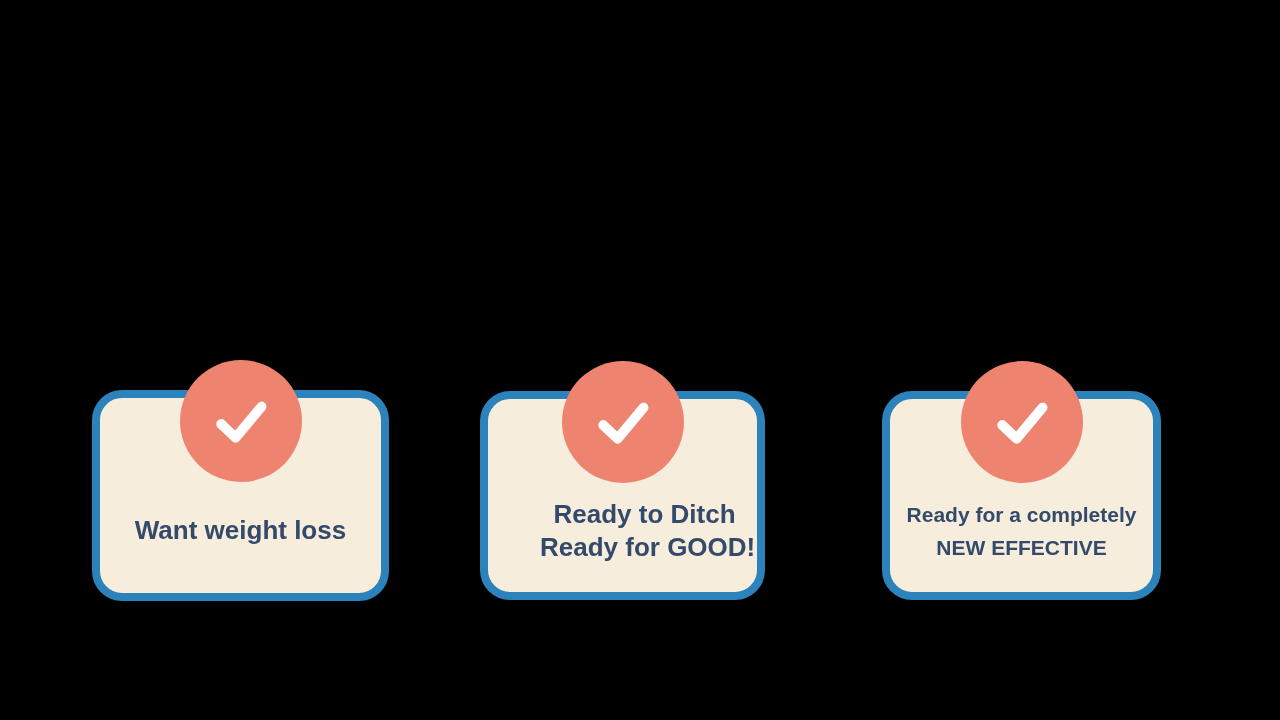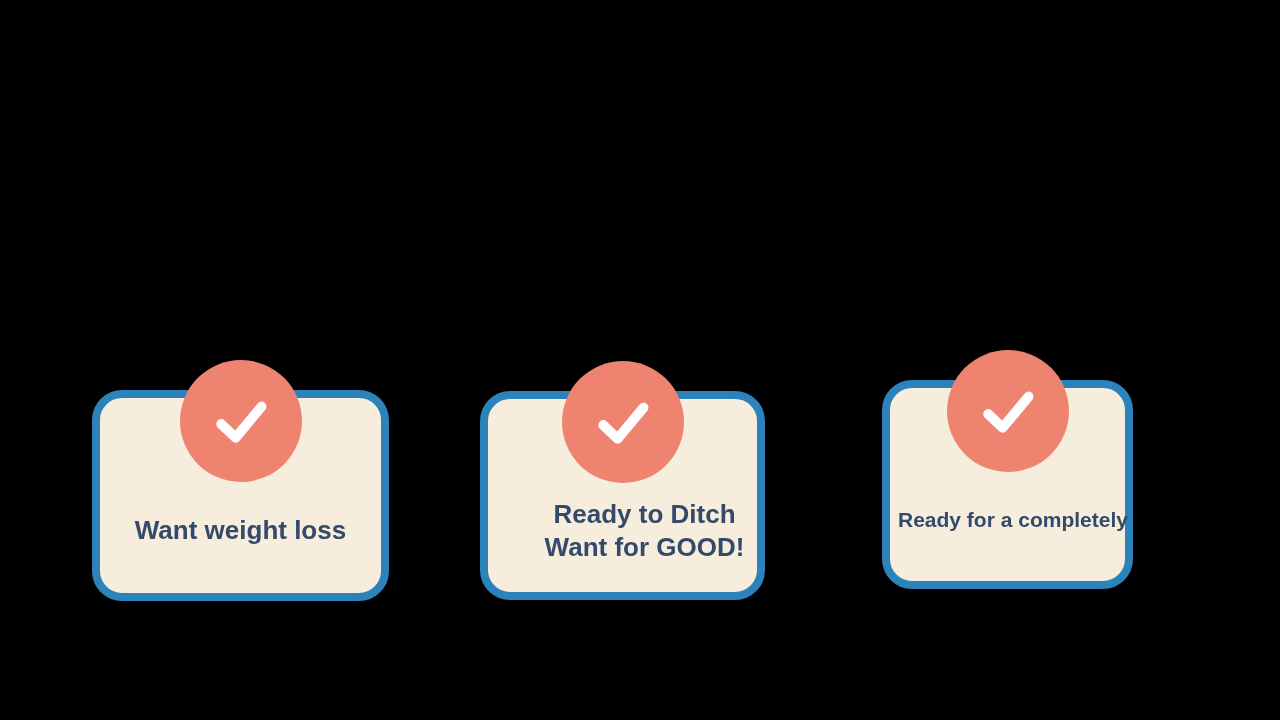--- a/index.html
+++ b/index.html
@@ -27,21 +27,21 @@
     border-radius: 30px;
     display: flex;
     flex-direction: column;
     justify-content: center;
     align-items: center;
     padding-top: 70px;
     text-align: center;
   }
   .card-1 { left: 92px;  top: 390px; width: 297px; height: 211px; }
   .card-2 { left: 480px; top: 391px; width: 285px; height: 209px; padding-left: 44px; }
-  .card-3 { left: 882px; top: 380px; width: 251px; height: 209px; }
+  .card-3 { left: 882px; top: 391px; width: 279px; height: 209px; }
 
   .check-circle {
     position: absolute;
     top: -38px;
     left: 50%;
     transform: translateX(-50%);
     width: 122px;
     height: 122px;
     border-radius: 50%;
     background: var(--circle-fill, #ee8470);
@@ -88,28 +88,29 @@
   </div>
 
   <div class="card card-2">
     <div class="check-circle">
       <svg viewBox="0 0 100 100" aria-hidden="true">
         <polyline points="24,54 43,72 77,31" fill="none" stroke="#ffffff" stroke-width="13" stroke-linecap="round" stroke-linejoin="round"></polyline>
       </svg>
     </div>
     <div class="card-text">
       <span class="card-line">Ready to Ditch</span>
-      <span class="card-line">Want for GOOD!</span>
+      <span class="card-line">Ready for GOOD!</span>
     </div>
   </div>
 
   <div class="card card-3">
     <div class="check-circle">
       <svg viewBox="0 0 100 100" aria-hidden="true">
         <polyline points="24,54 43,72 77,31" fill="none" stroke="#ffffff" stroke-width="13" stroke-linecap="round" stroke-linejoin="round"></polyline>
       </svg>
     </div>
     <div class="card-text">
       <span class="card-line">Ready for a completely</span>
+      <span class="card-line">NEW EFFECTIVE</span>
     </div>
   </div>
 
 </div>
 
 </body></html>

